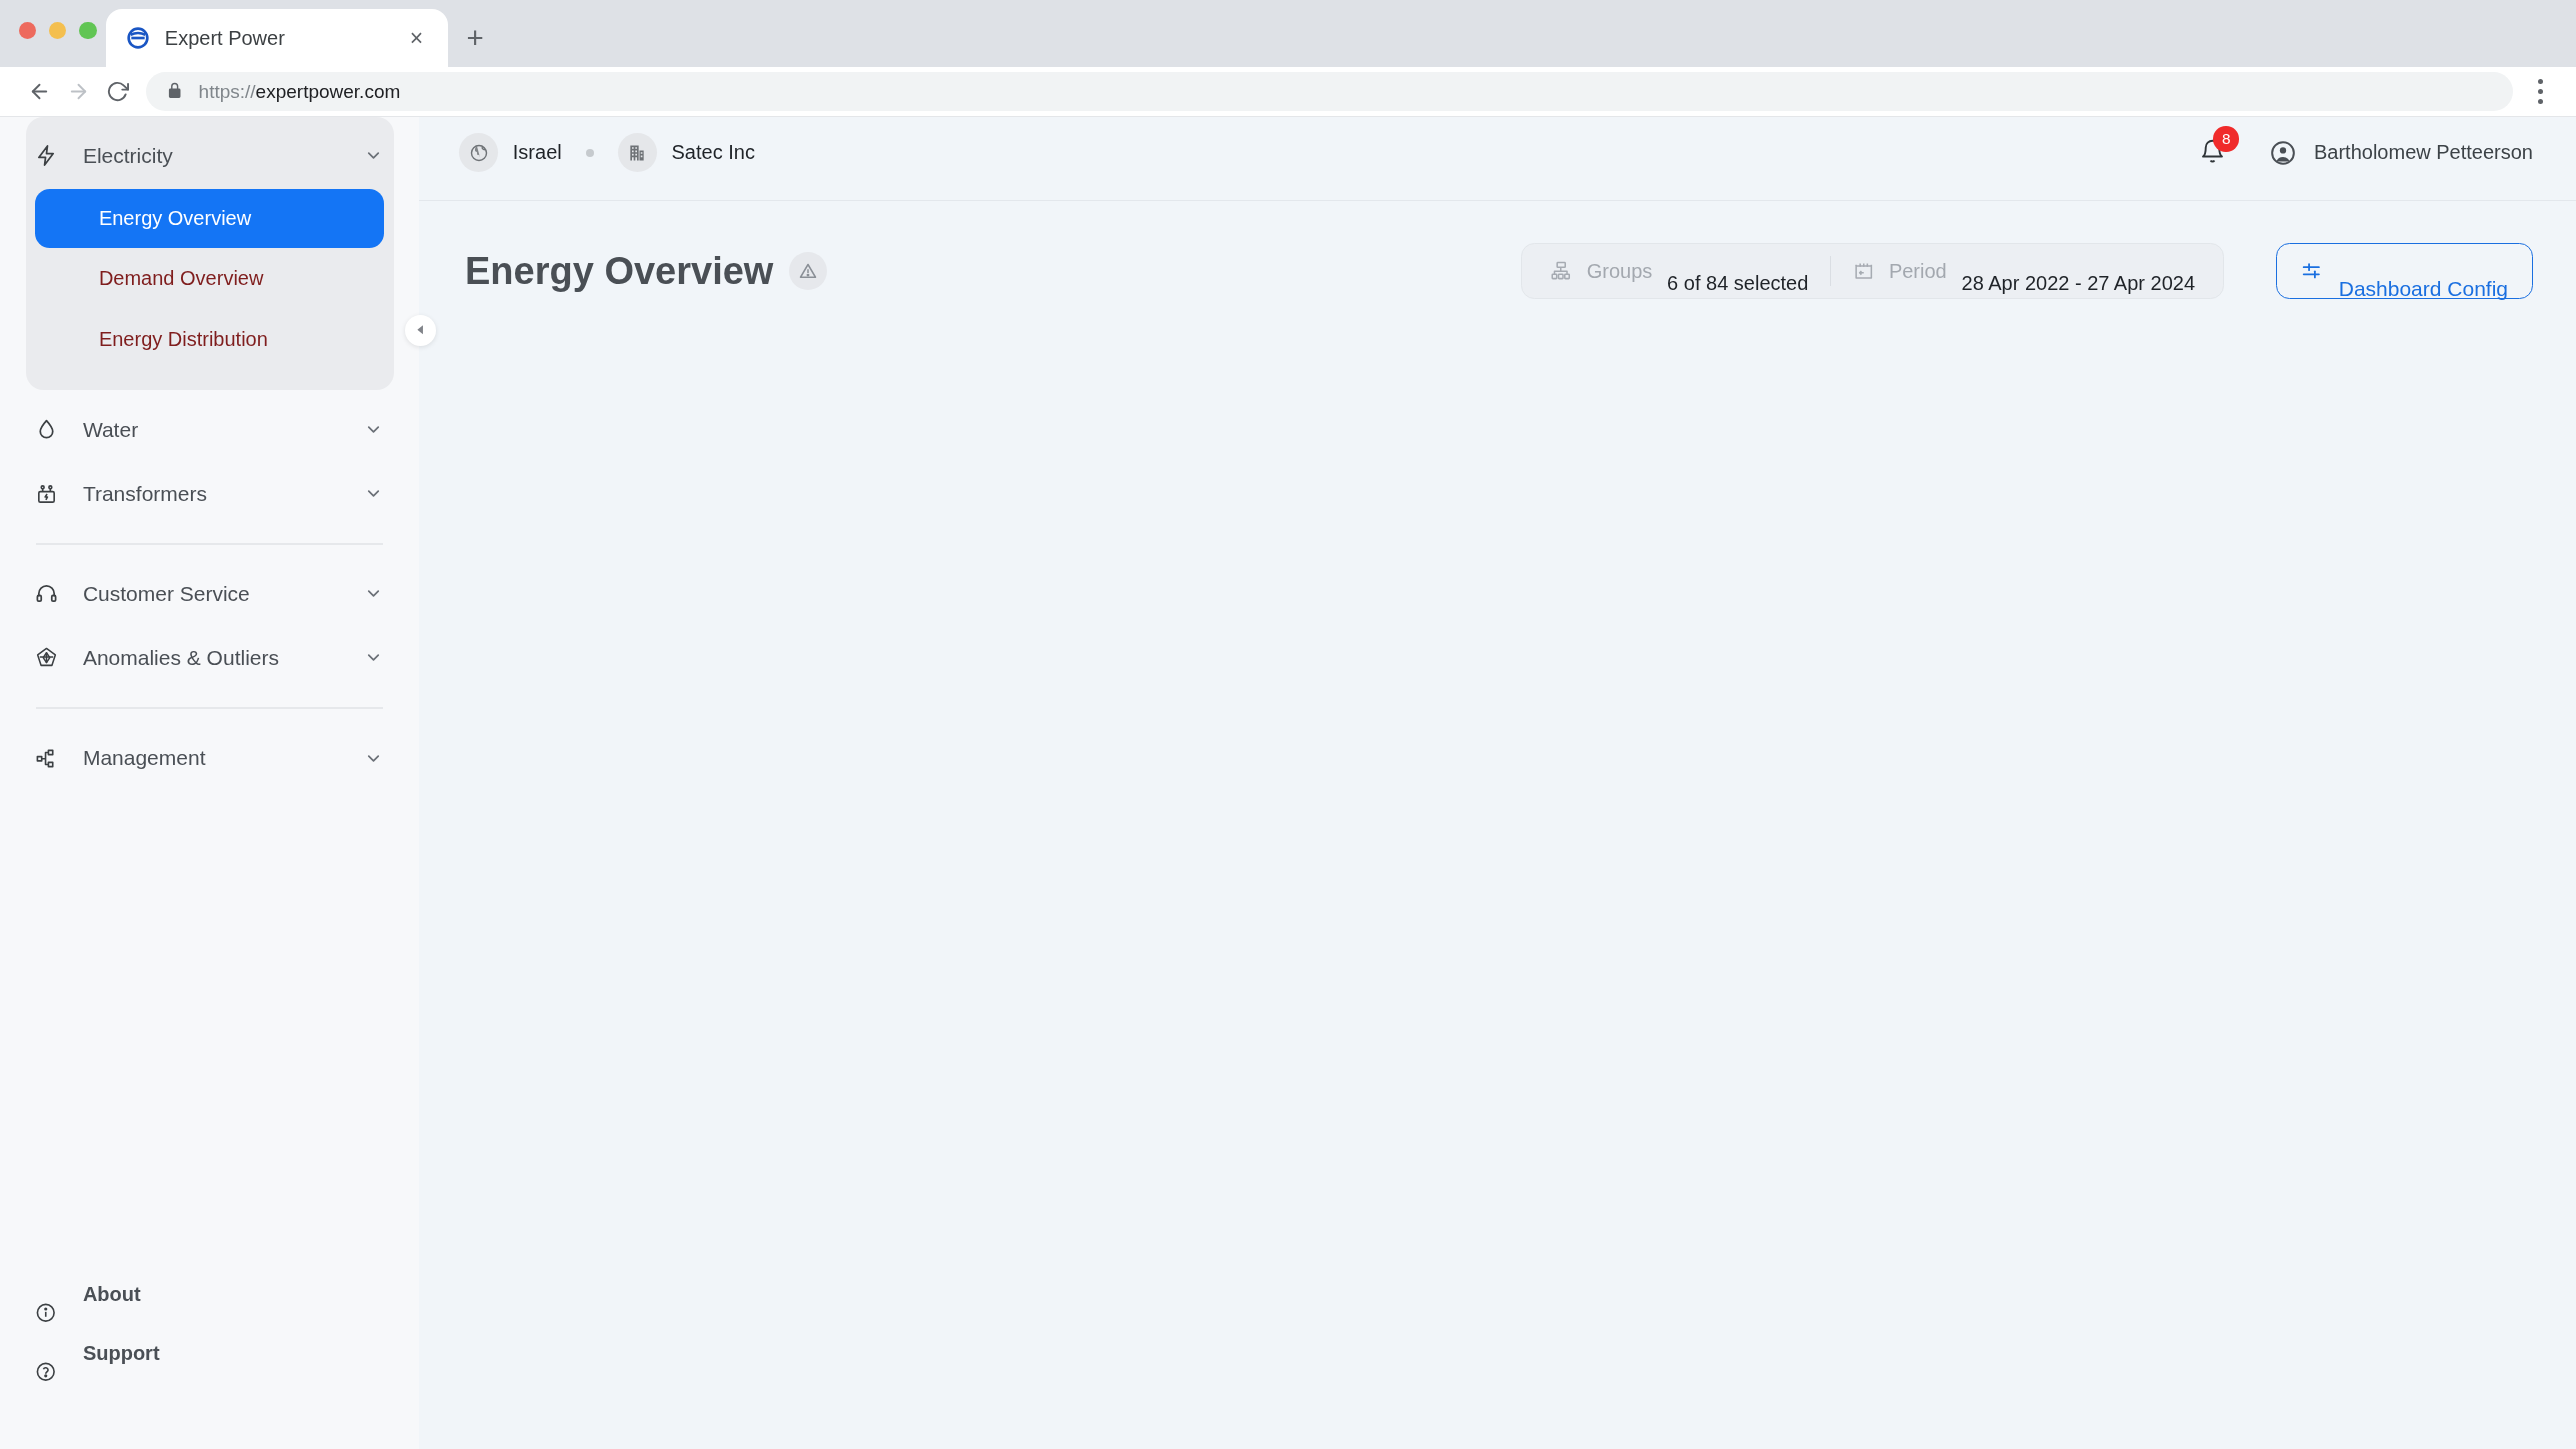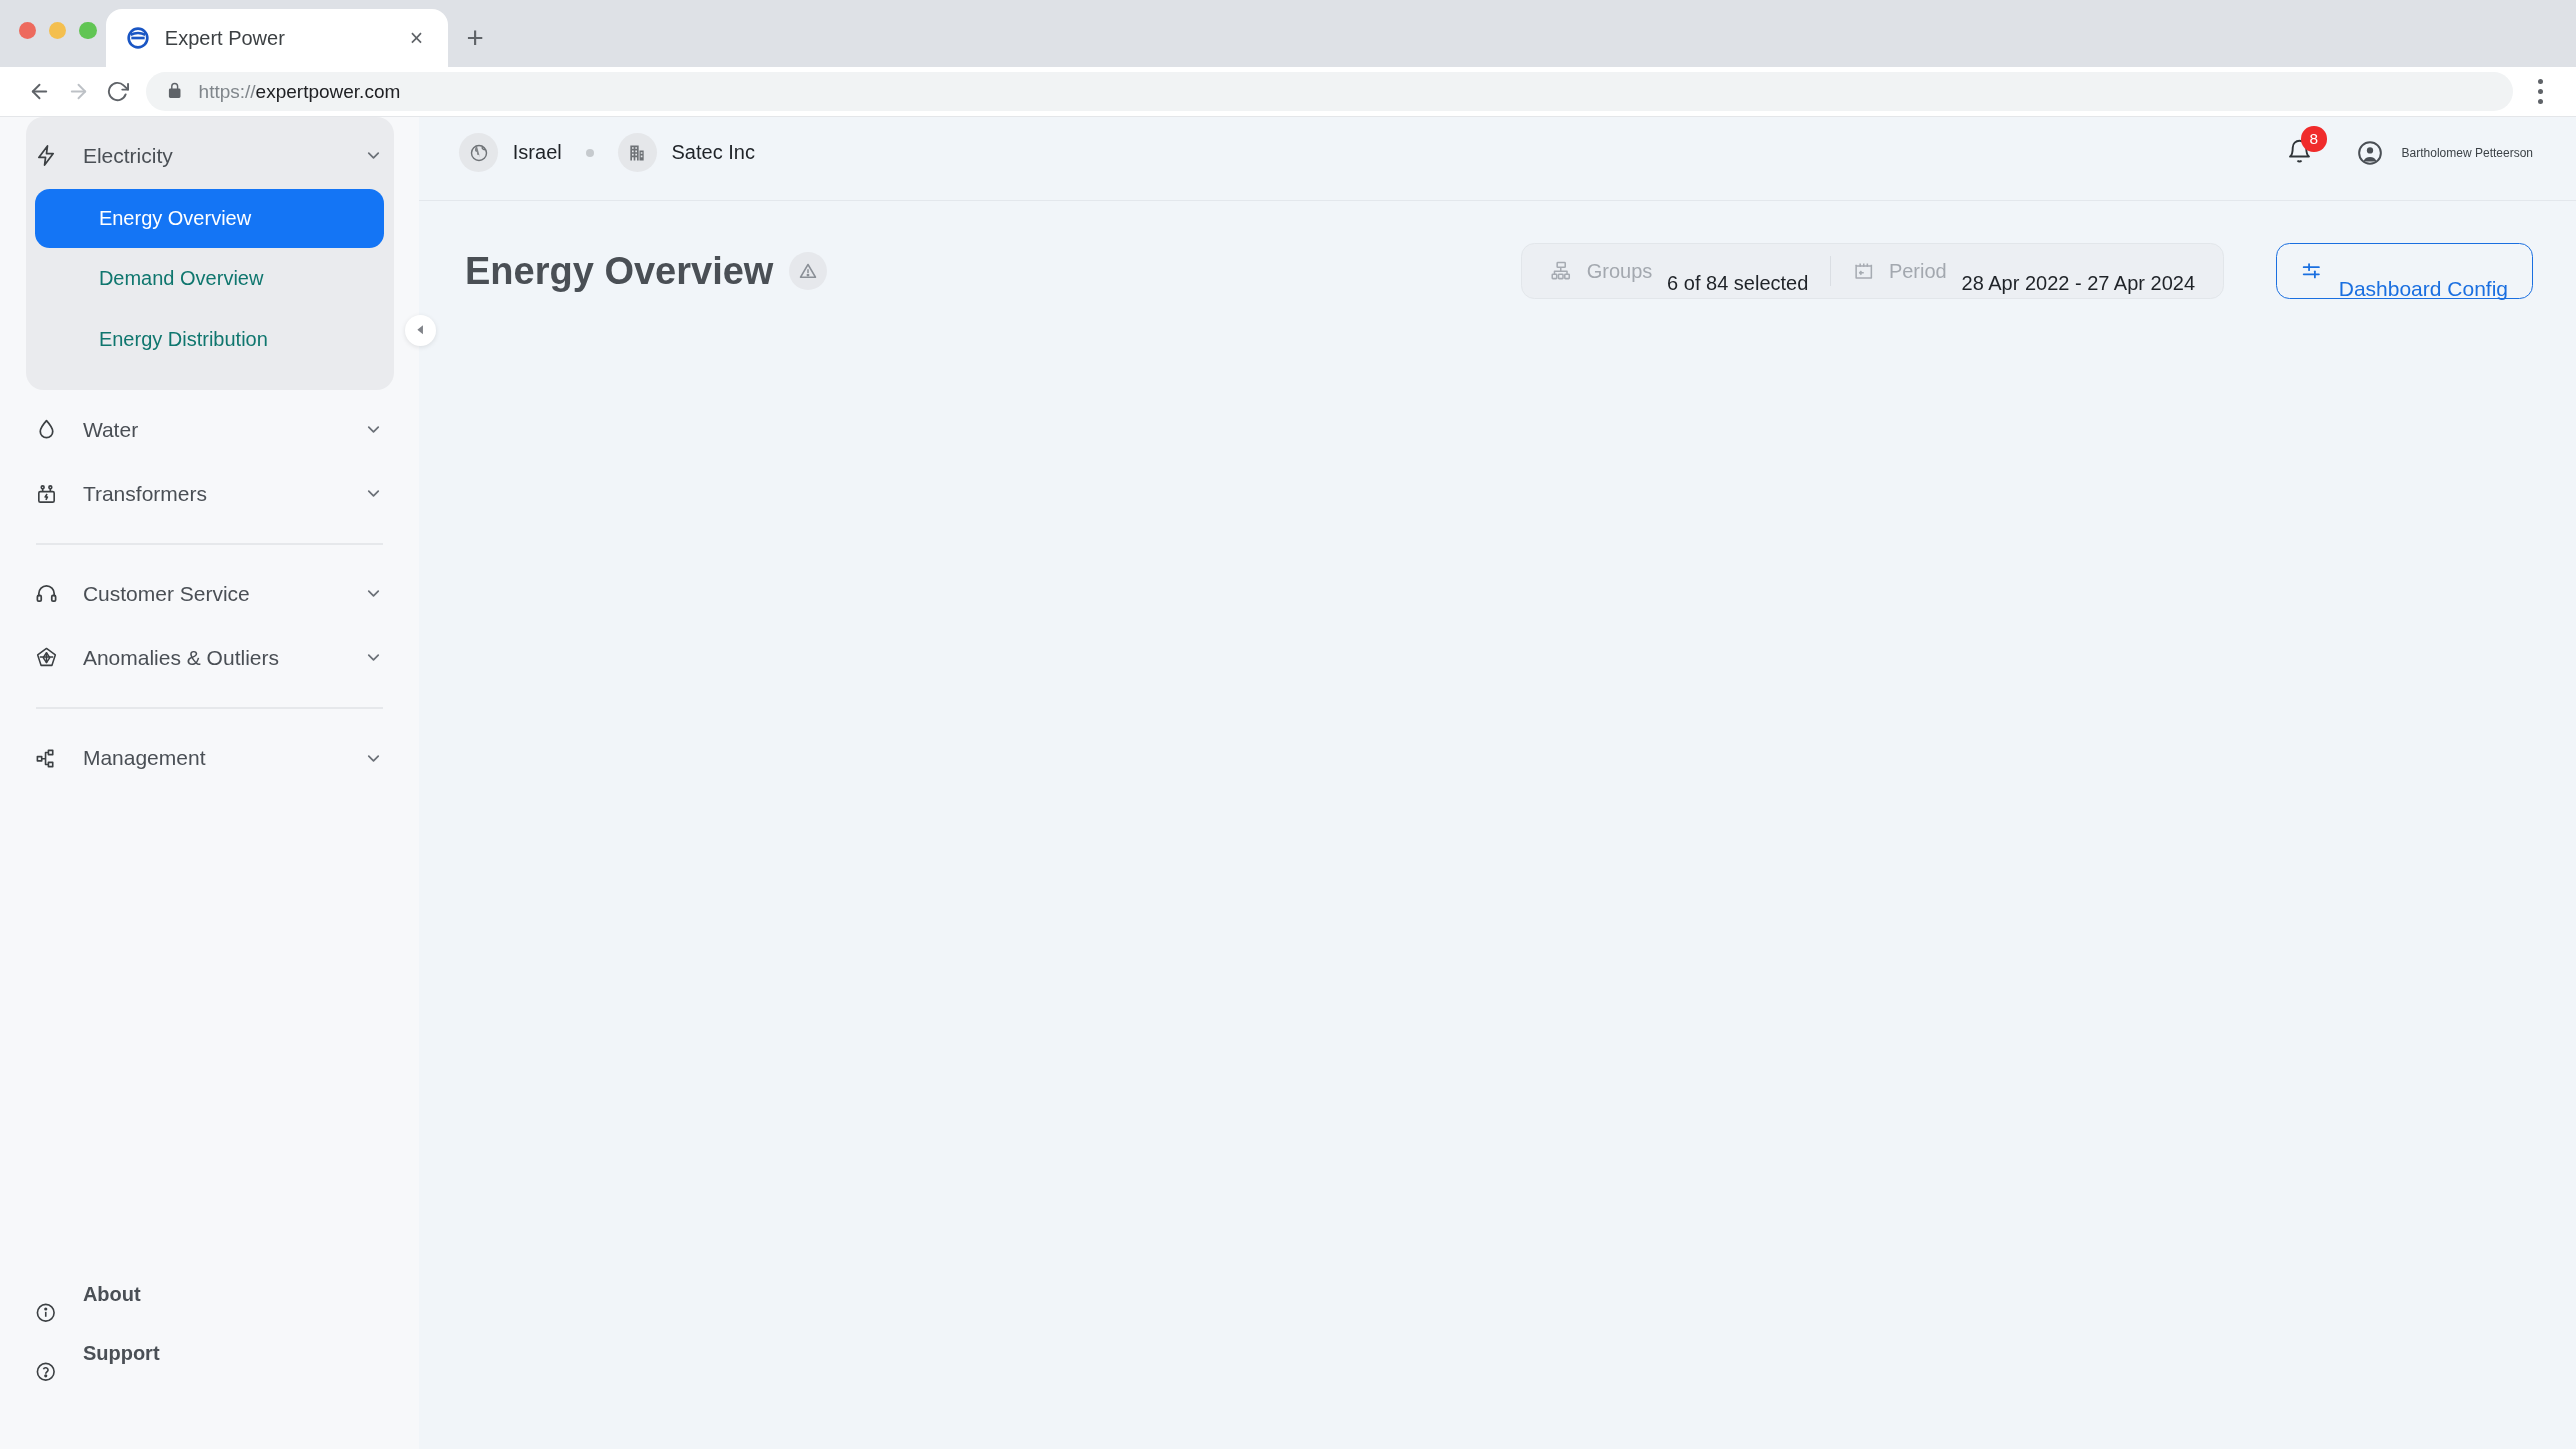--- a/index.html
+++ b/index.html
@@ -161,21 +161,21 @@
     white-space: nowrap;
   }
   .chev { flex: none; color: #6b7077; display:flex; }
 
   .subitem {
     height: 59px;
     display: flex;
     align-items: center;
     padding-left: 64px;
     font-size: 20px;
-    color: #0f766e;
+    color: #7f1d1d;
     border-radius: 14.8px;
     margin: 1.3px 9.4px;
     cursor: pointer;
     white-space: nowrap;
   }
   .subitem.selected {
     background: #1475f5;
     color: #ffffff;
   }
 
@@ -253,21 +253,21 @@
     min-width: 25.5px; height: 25.5px;
     border-radius: 12.7px;
     background: #f02b2b;
     color: #fff;
     font-size: 15.4px;
     display: flex; align-items: center; justify-content: center;
     padding: 0 5.4px;
   }
   .user-wrap { display: flex; align-items: center; }
   .user-avatar { margin-right: 17.4px; flex: none; color: #4a4f55; display:flex; }
-  .user-name { font-size: 12px; color: #3c4247; white-space: nowrap; }
+  .user-name { font-size: 20px; color: #3c4247; white-space: nowrap; }
 
   
   .page-header {
     display: flex;
     align-items: center;
     padding: 42px 43px 0 46px;
     flex: none;
   }
   .page-title {
     font-size: 38px;

